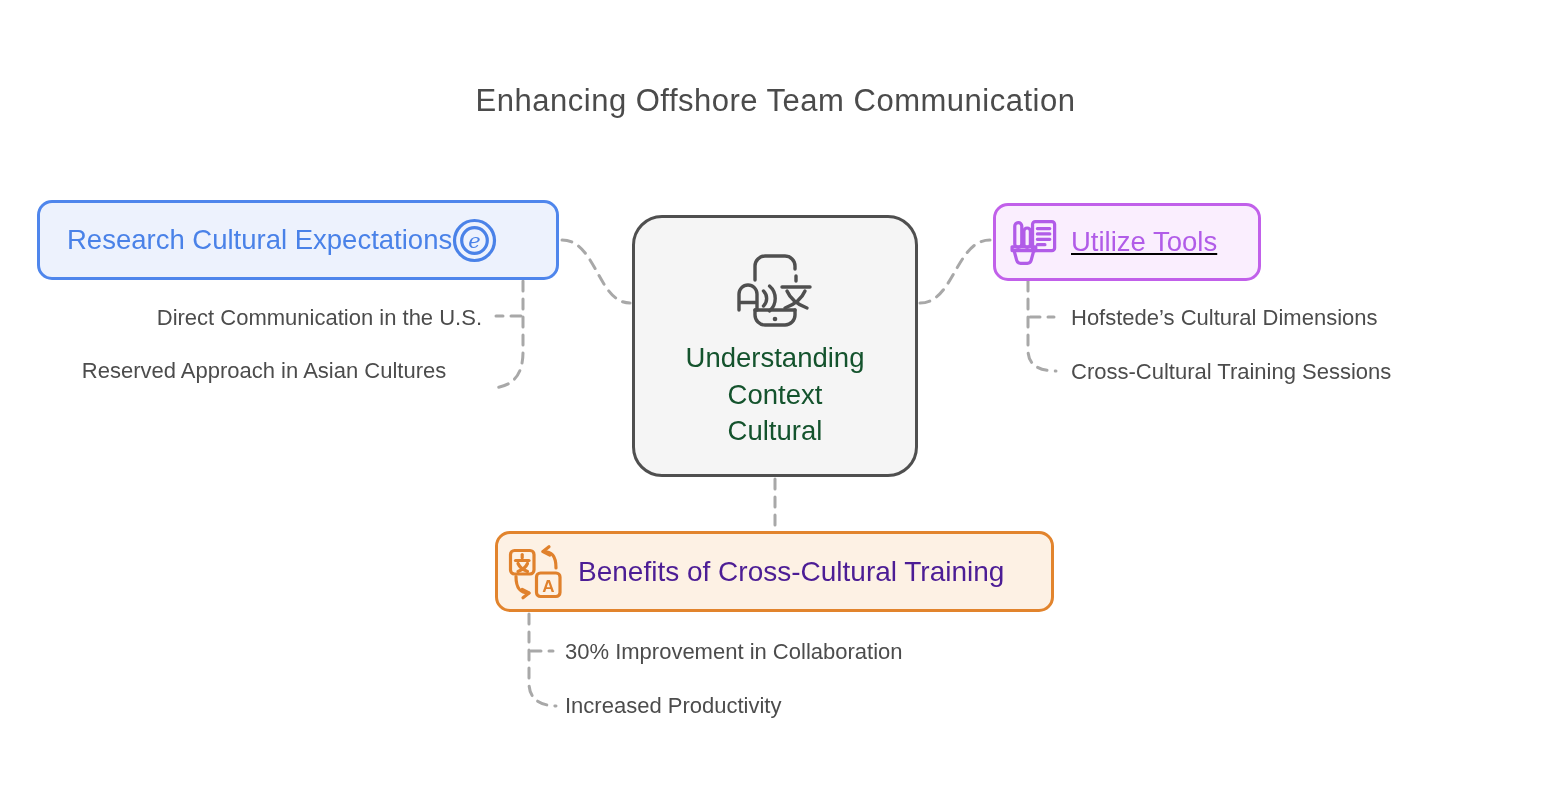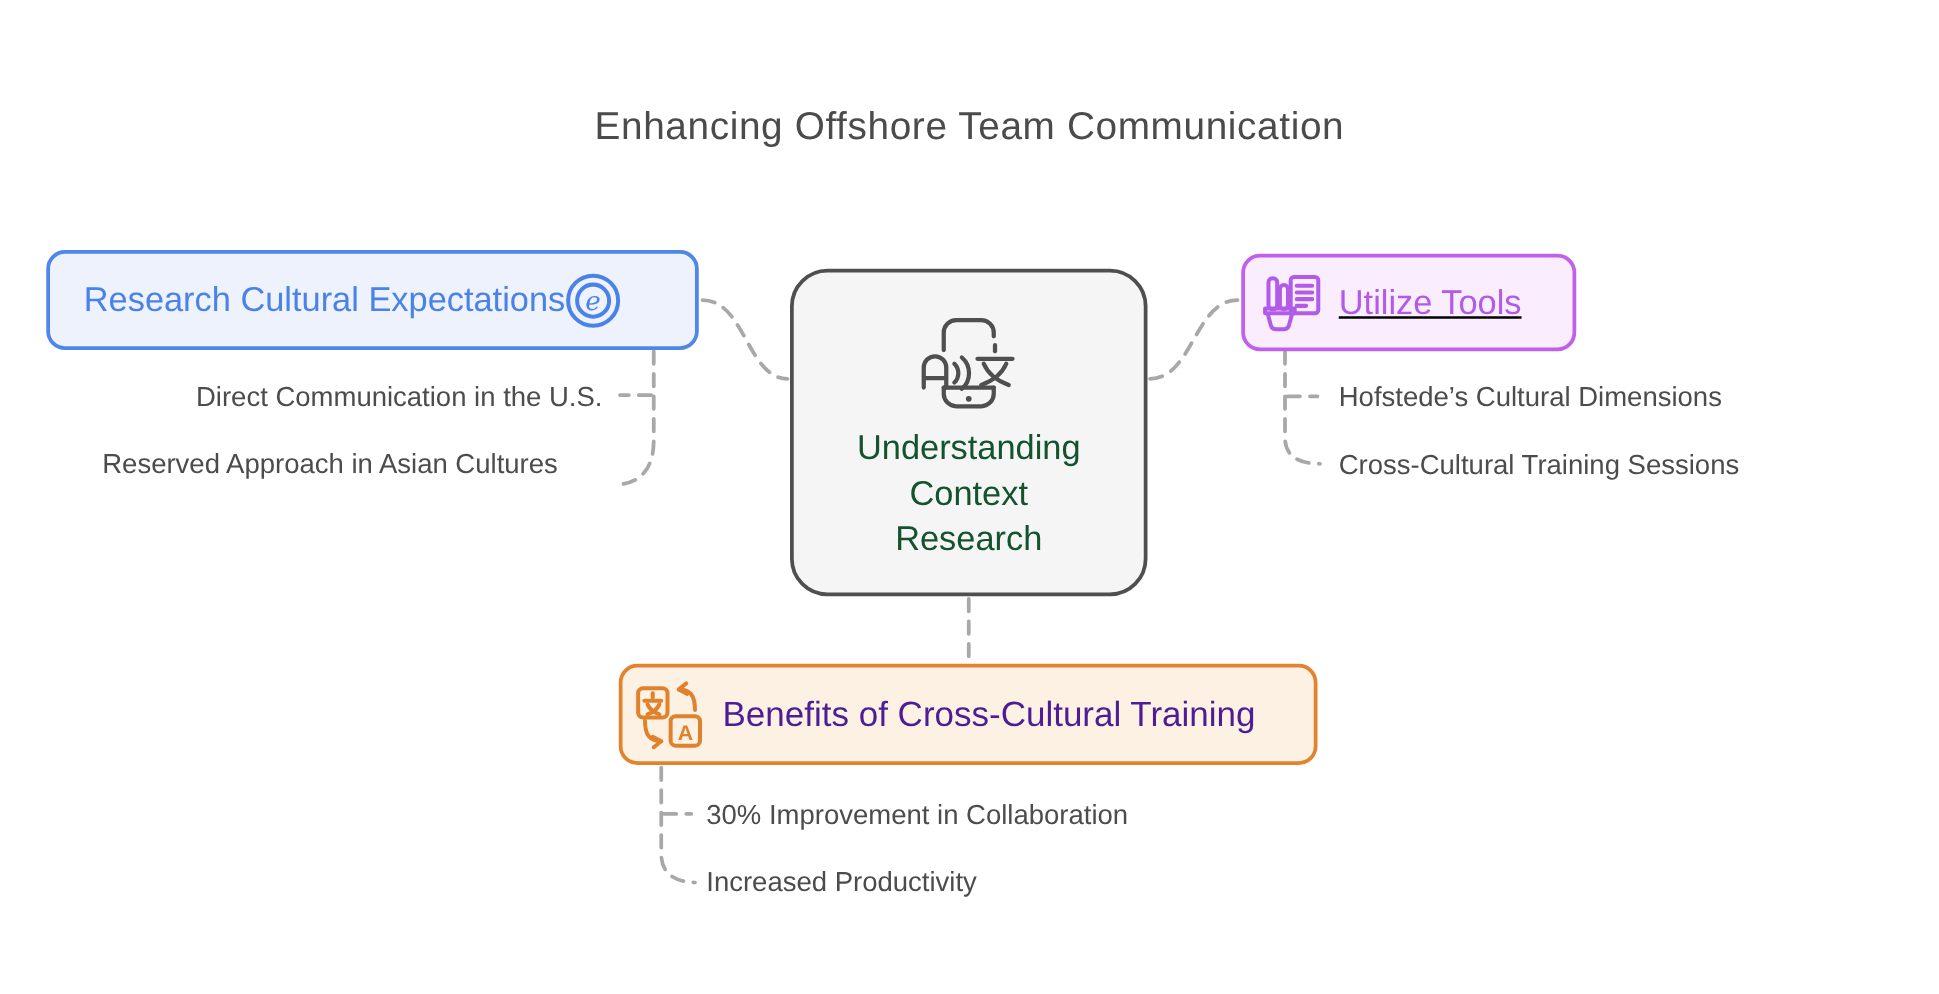--- a/index.html
+++ b/index.html
@@ -153,21 +153,21 @@
         <path d="M69 37 c-3 7 -9 13 -20 17"></path>
 
         <path d="M19 56 h40"></path>
         <path d="M19 56 v5 a10 10 0 0 0 10 10 h20 a10 10 0 0 0 10 -10 v-5"></path>
         <circle cx="39" cy="65" r="2.3" fill="#4f4f4f" stroke="none"></circle>
       </svg>
     </span>
     <div class="ctext">
       <div>Understanding</div>
       <div>Context</div>
-      <div>Research</div>
+      <div>Cultural</div>
     </div>
   </div>
 
   <div class="item item-l1">Direct Communication in the U.S.</div>
   <div class="item item-l2 wrap">Reserved Approach in Asian Cultures</div>
 
   <div class="item item-r2">Cross-Cultural Training Sessions</div>
   <div class="item item-r1">Hofstede’s Cultural Dimensions</div>
 
   <div class="item item-b1">30% Improvement in Collaboration</div>

